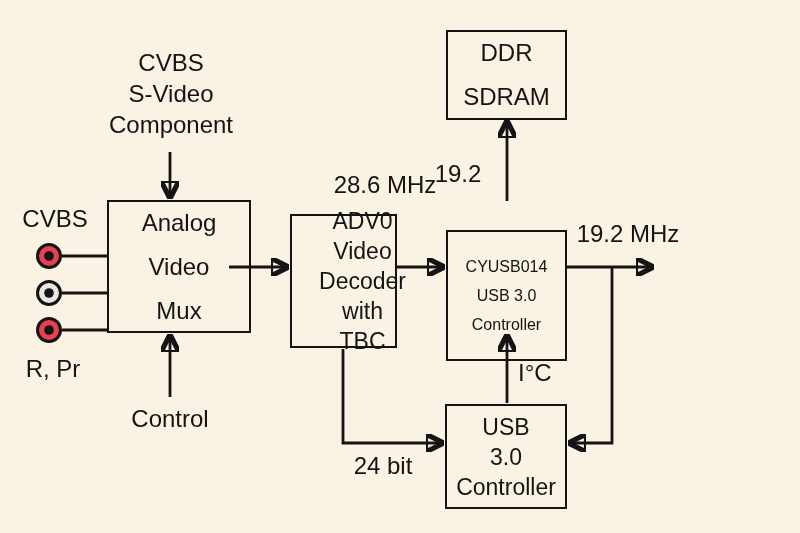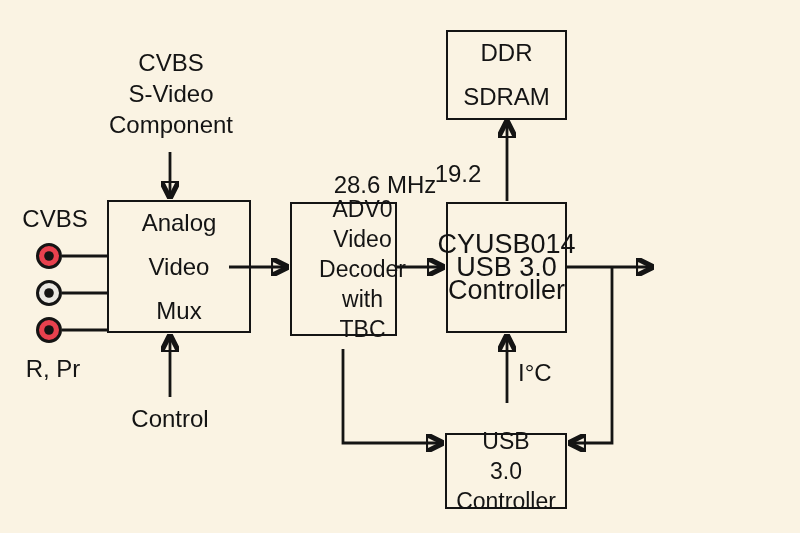--- a/index.html
+++ b/index.html
@@ -43,21 +43,21 @@
     text-align: center;
     font-size: 24px;
     line-height: 31px;
   }
   .lbl-left {
     transform: translate(0, -50%);
     text-align: left;
   }
   .f24 { font-size: 24px; line-height: 44px; }
   .f23 { font-size: 23px; line-height: 30px; }
-  .f22 { font-size: 27px; line-height: 23px; }
+  .f22 { font-size: 16px; line-height: 29px; margin-top: 28px; }
 </style>
 </head>
 <body>
 
 <div class="stage">
 
   <svg class="wires" width="800" height="533" viewBox="0 0 800 533" aria-hidden="true">
     <defs>
       <marker id="arrow" viewBox="0 0 10 10" refX="8.5" refY="5" markerWidth="6.5" markerHeight="6.5" orient="auto-start-reverse">
         <path d="M0,0 L10,5 L0,10 Z" fill="#141414" stroke="none"></path>
@@ -91,56 +91,58 @@
       <circle cx="49" cy="330" r="4.8" stroke="none" fill="#141414"></circle>
     </g>
   </svg>
 
   <div class="box f24" style="left:107px; top:200px; width:144px; height:133px;">
     <span>Analog
 Video
 Mux</span>
   </div>
 
-  <div class="box f23" style="left:290px; top:202px; width:107px; height:134px;padding-left:38px;">
+  <div class="box f23" style="left:290px; top:214px; width:107px; height:134px;padding-left:38px;">
     <span>ADV0
 Video
 Decoder
 with TBC</span>
   </div>
 
   <div class="box f22" style="left:446px; top:202px; width:121px; height:131px;">
     <span>CYUSB014
 USB 3.0
 Controller</span>
   </div>
 
   <div class="box f24" style="left:446px; top:30px; width:121px; height:90px;">
     <span>DDR
 SDRAM</span>
   </div>
 
-  <div class="box f23" style="left:445px; top:404px; width:122px; height:76px;margin-top:29px;">
+  <div class="box f23" style="left:445px; top:404px; width:122px; height:105px;">
     <span>USB
 3.0
 Controller</span>
   </div>
 
   <div class="lbl" style="left:171px; top:93px;">CVBS
 S-Video
 Component</div>
 
   <div class="lbl" style="left:55px; top:218px;">CVBS</div>
 
   <div class="lbl" style="left:53px; top:368px;">R, Pr</div>
 
   <div class="lbl" style="left:170px; top:418px;">Control</div>
 
   <div class="lbl" style="left:385px; top:184px;">28.6 MHz</div>
 
   <div class="lbl" style="left:458px; top:173px;">19.2</div>
 
+  <div class="lbl" style="left:628px; top:233px;">19.2 MHz</div>
 
 
   <div class="lbl lbl-left" style="left:518px; top:372px;">I°C</div>
 
+  <div class="lbl" style="left:383px; top:465px;">24 bit</div>
 
 </div>
 
 </body></html>

